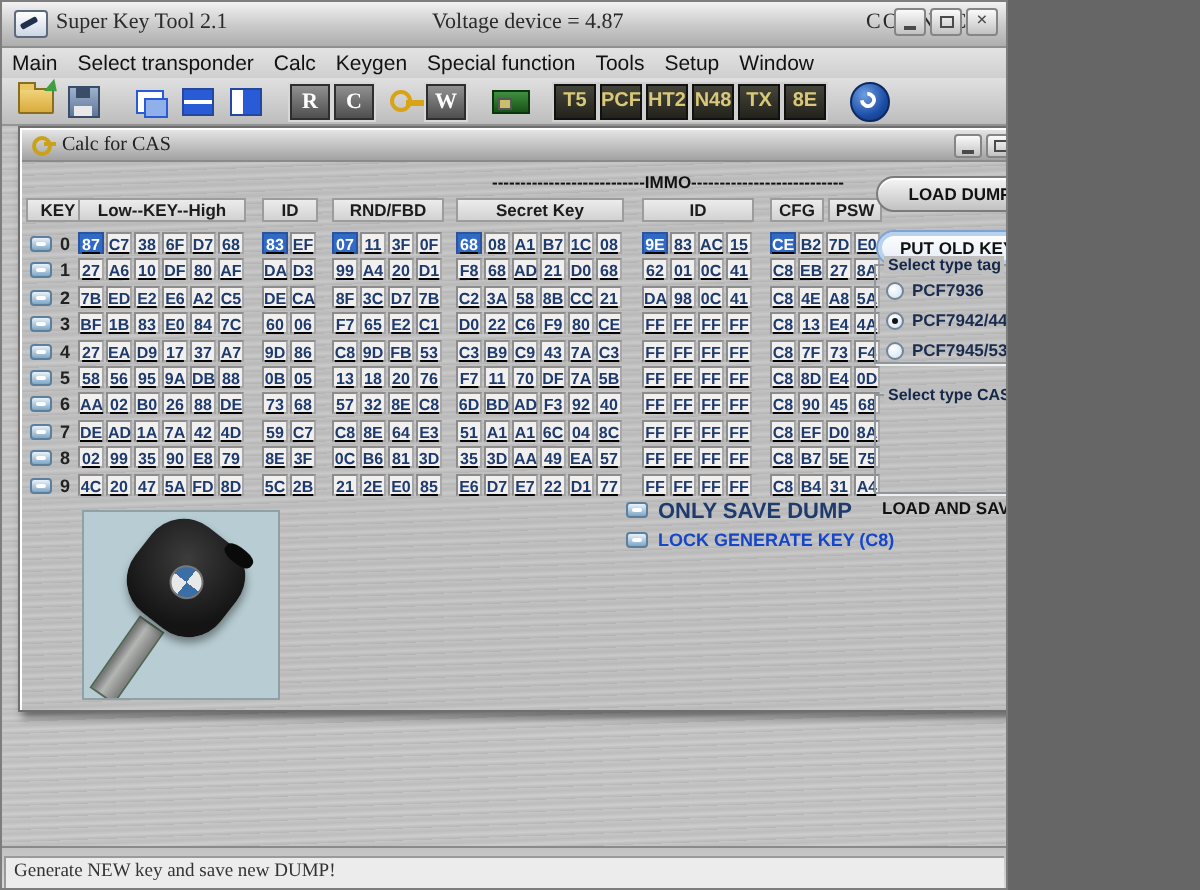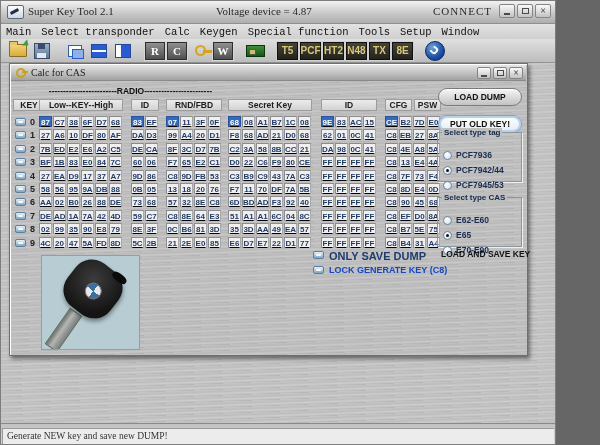--- a/index.html
+++ b/index.html
@@ -1,16 +1,16 @@
 <!DOCTYPE html>
 <html><head>
 <meta charset="utf-8">
 <style>
   html,body{margin:0;padding:0;background:#666;}
-  .app{position:relative;width:556px;height:445px;overflow:hidden;
+  .app{position:relative;width:504px;height:445px;overflow:hidden;
        font-family:"Liberation Sans","DejaVu Sans",sans-serif;
        background:repeating-linear-gradient(178deg,#c6c6c6 0px,#bdbdbd 2px,#cdcdcd 4px,#b6b6b6 6px);
        border:1px solid #7d7d7d;box-sizing:border-box;}
   
   .titlebar{position:absolute;left:0;top:0;width:100%;height:22px;
        background:linear-gradient(#f2f2f2,#c9c9c9 55%,#aeaeae);
        border-bottom:1px solid #8f8f8f;font-family:"Liberation Serif","DejaVu Serif",serif;
        font-size:11px;color:#2a2a2a;}
   .app-icon{position:absolute;left:6px;top:4px;width:15px;height:12px;border-radius:2px;
        background:linear-gradient(#ffffff,#cdd6e4);border:1px solid #5d6a7e;}
@@ -23,21 +23,21 @@
   .win-btn{width:14px;height:12px;background:linear-gradient(#fafafa,#c2c2c2);
        border:1px solid #858585;border-radius:2px;display:flex;align-items:center;justify-content:center;}
   .glyph{display:block;}
   .g-minimize{width:6px;height:2px;background:#4a4a4a;margin-top:6px;}
   .g-maximize{width:7px;height:6px;border:1px solid #4a4a4a;box-sizing:border-box;}
   .g-close{font-size:10px;line-height:10px;color:#4a4a4a;font-weight:bold;}
   .g-close::before{content:"\00d7";}
   
   .menubar{position:absolute;left:0;top:23px;width:100%;height:15px;
        background:linear-gradient(#e3e3e3,#cfcfcf);display:flex;align-items:center;
-       font-family:Liberation Mono, monospace;font-size:10.5px;color:#111;}
+       font-family:Liberation Sans, sans-serif;font-size:10.5px;color:#111;}
   .menu-item{padding:0 5px;white-space:nowrap;}
   
   .toolbar{position:absolute;left:0;top:38px;width:100%;height:24px;
        background:linear-gradient(#e0e0e0,#bdbdbd);border-bottom:1px solid #949494;
        display:flex;align-items:center;padding-left:6px;box-sizing:border-box;}
   .tb-btn{width:22px;height:20px;margin-right:2px;display:flex;align-items:center;justify-content:center;
        font-weight:bold;box-sizing:border-box;}
   .tb-btn.gap{margin-left:9px;}
   .tb-btn.v-gray{width:20px;height:18px;background:linear-gradient(#909090,#4f4f4f);
        border:1px solid #2e2e2e;box-shadow:0 0 0 1px #d8d8d8;color:#fff;font-size:11px;
@@ -139,21 +139,21 @@
   .btn-save-key{top:209px;}
   .groupbox{position:absolute;left:2px;width:85px;border:1px solid #8f979e;
        box-shadow:1px 1px 0 rgba(255,255,255,.75);box-sizing:border-box;}
   .gb-tag{top:52px;height:50px;}
   .gb-cas{top:117px;height:50px;}
   .gb-label{position:absolute;left:4px;top:-5px;padding:0 2px;background:#bfbfbf;
        font-size:8px;font-weight:bold;color:#16284a;white-space:nowrap;}
   .gb-loadsave{top:170px;height:62px;border:none;box-shadow:none;}
   .ls-label{position:absolute;left:4px;top:-1px;font-size:8.5px;font-weight:bold;color:#111;white-space:nowrap;}
   .radio-line{position:relative;height:13px;margin:2px 0 0 5px;}
-  .radio-line:first-child{margin-top:17px;}
+  .radio-line:first-child{margin-top:7px;}
   .radio{position:absolute;left:0;top:1px;width:9px;height:9px;border-radius:50%;
        background:radial-gradient(circle at 35% 30%,#ffffff,#cfe0ee);border:1px solid #72849a;
        box-sizing:border-box;}
   .radio.sel::after{content:"";position:absolute;left:2px;top:2px;width:3px;height:3px;border-radius:50%;background:#111;}
   .radio-label{position:absolute;left:13px;top:0;font-size:8.5px;font-weight:bold;color:#1a2c50;white-space:nowrap;}
   
   .statusbar{position:absolute;left:0;right:0;top:422px;height:23px;
        background:linear-gradient(#c2c2c2,#dadada);border-top:1px solid #8a8a8a;}
   .status-inner{position:absolute;left:1px;right:1px;top:4px;height:16px;background:#ececec;
        border-top:1px solid #9a9a9a;border-left:1px solid #9a9a9a;border-bottom:1px solid #fff;}
@@ -241,21 +241,21 @@
           <span class="win-btn">
             <span class="glyph g-maximize"></span>
           </span>
           <span class="win-btn">
             <span class="glyph g-close"></span>
           </span>
         </span>
     </div>
     <div class="dlg-content">
 
-      <div class="sec-hdr sec-radio">------------------------RADIO------------------------</div>
+      <div class="sec-hdr sec-immo">---------------------------IMMO---------------------------</div>
 
       <div class="colhdr ch-key">KEY</div>
       <div class="colhdr ch-a">Low--KEY--High</div>
       <div class="colhdr ch-b">ID</div>
       <div class="colhdr ch-c">RND/FBD</div>
       <div class="colhdr ch-d">Secret Key</div>
       <div class="colhdr ch-e">ID</div>
       <div class="colhdr ch-f">CFG</div>
       <div class="colhdr ch-g">PSW</div>
 
@@ -718,34 +718,20 @@
               </div>
               <div class="radio-line">
                 <span class="radio"></span>
                 <span class="radio-label">PCF7945/53</span>
               </div>
             </div>
         </div>
 
         <div class="groupbox gb-cas">
           <span class="gb-label">Select type CAS</span>
-          <div>
-              <div class="radio-line">
-                <span class="radio"></span>
-                <span class="radio-label">E62-E60</span>
-              </div>
-              <div class="radio-line">
-                <span class="radio sel"></span>
-                <span class="radio-label">E65</span>
-              </div>
-              <div class="radio-line">
-                <span class="radio"></span>
-                <span class="radio-label">E70-E90</span>
-              </div>
-            </div>
         </div>
 
         <div class="groupbox gb-loadsave">
           <span class="ls-label">LOAD AND SAVE KEY</span>
         </div>
       </div>
 
     </div>
   </div>
 

